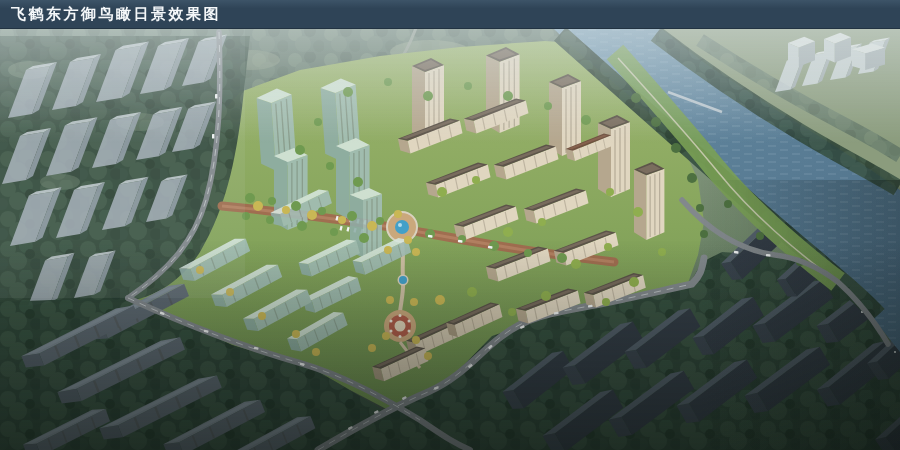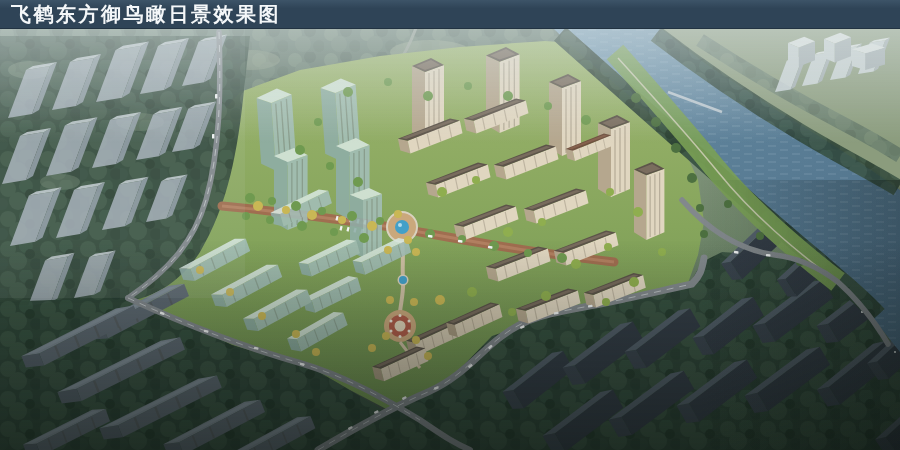--- a/index.html
+++ b/index.html
@@ -1,19 +1,19 @@
 <!DOCTYPE html>
 <html style="--c-bar: #2f4457; --c-barTop: #3d5468; --c-barText: #f4f7f9; --c-water: #5d8199; --c-waterDeep: #4e6f87; --c-waterLight: #7ba0b6; --c-forestDark: #2e4537; --c-forestDark2: #3a5343; --c-forestHaze: #5f7567; --c-forestHaze2: #6e8472; --c-meadow: #8b9c7d; --c-lawn: #86a55c; --c-lawnLight: #9db56e; --c-treeBright: #6f9a50; --c-treeLime: #8fae4f; --c-treeYellow: #c9b755; --c-treeDeep: #4d7040; --c-road: #82888c; --c-roadDash: #e8ecee; --c-avenue: #a06e50; --c-path: #cfc0a4; --c-pond: #43a0c8; --c-plazaRed: #b05c49; --c-plazaTan: #caa87c; --c-ghostWall: #aab4bd; --c-ghostSide: #97a2ac; --c-ghostTop: #cdd5db; --c-paleWall: #d6dee5; --c-paleTop: #eef2f6; --c-beigeRoof: #5d544a; --c-beigeRoofLight: #7d7060; --c-beigeWallShade: #b5a78e; --c-beigeWallLight: #e0d6c0; --c-glassWall: #a3bfb9; --c-glassSide: #8fada8; --c-glassTop: #d8e7e1; --c-darkWall: #3b454f; --c-darkSide: #333c46; --c-darkRoof: #535f6a; --c-grayRowWall: #535e67; --c-grayRowRoof: #7b8791; --c-brownRoof: #6f5140;"><head>
 <meta charset="utf-8">
 <style>
   html,body{margin:0;padding:0;background:#111;}
   .stage{position:relative;width:900px;height:450px;overflow:hidden;font-family:"DejaVu Sans",sans-serif;}
   .scene{position:absolute;inset:0;display:block;}
   .title-bar{position:absolute;top:0;left:0;right:0;height:28px;background:linear-gradient(180deg,var(--c-barTop,#3a5166) 0%,var(--c-bar,#2f4457) 30%,var(--c-bar,#2f4457) 100%);border-bottom:1px solid #223342;z-index:5;display:flex;align-items:center;}
-  .title-text{color:var(--c-barText,#f4f7f9);font-size:20px;font-weight:bold;letter-spacing:2.5px;padding-left:11px;line-height:28px;white-space:nowrap;}
+  .title-text{color:var(--c-barText,#f4f7f9);font-size:15px;font-weight:bold;letter-spacing:2.5px;padding-left:11px;line-height:28px;white-space:nowrap;}
   
   .b-beige{--r:var(--c-beigeRoof,#5d544a);--rd:var(--c-beigeRoofLight,#7d7060);--w1:var(--c-beigeWallShade,#b5a78e);--w2:var(--c-beigeWallLight,#e0d6c0);}
   .b-beigeLow{--r:var(--c-beigeRoof,#5d544a);--rd:var(--c-beigeRoofLight,#7d7060);--w1:#a89a80;--w2:#d5cab2;}
   .b-glass{--r:var(--c-glassTop,#d8e7e1);--rd:var(--c-glassTop,#d8e7e1);--w1:var(--c-glassSide,#8fada8);--w2:var(--c-glassWall,#a3bfb9);opacity:.88;}
   .b-ghost{--r:var(--c-ghostTop,#cdd5db);--w1:var(--c-ghostWall,#aab4bd);--w2:var(--c-ghostSide,#97a2ac);opacity:.82;}
   .b-pale{--r:var(--c-paleTop,#eef2f6);--w1:var(--c-paleWall,#d6dee5);--w2:var(--c-ghostWall,#aab4bd);opacity:.78;}
   .b-dark{--r:var(--c-darkRoof,#535f6a);--rd:#5c6873;--w1:var(--c-darkWall,#3b454f);--w2:var(--c-darkSide,#333c46);}
   .b-grayrow{--r:var(--c-grayRowRoof,#7b8791);--rd:#84909a;--w1:var(--c-grayRowWall,#535e67);--w2:#5d6871;}
   .b-brown{--r:var(--c-brownRoof,#6f5140);--rd:#8a6450;--w1:var(--c-beigeWallShade,#b5a78e);--w2:var(--c-beigeWallLight,#e0d6c0);}
   .t-bright{fill:var(--c-treeBright,#6f9a50);}

